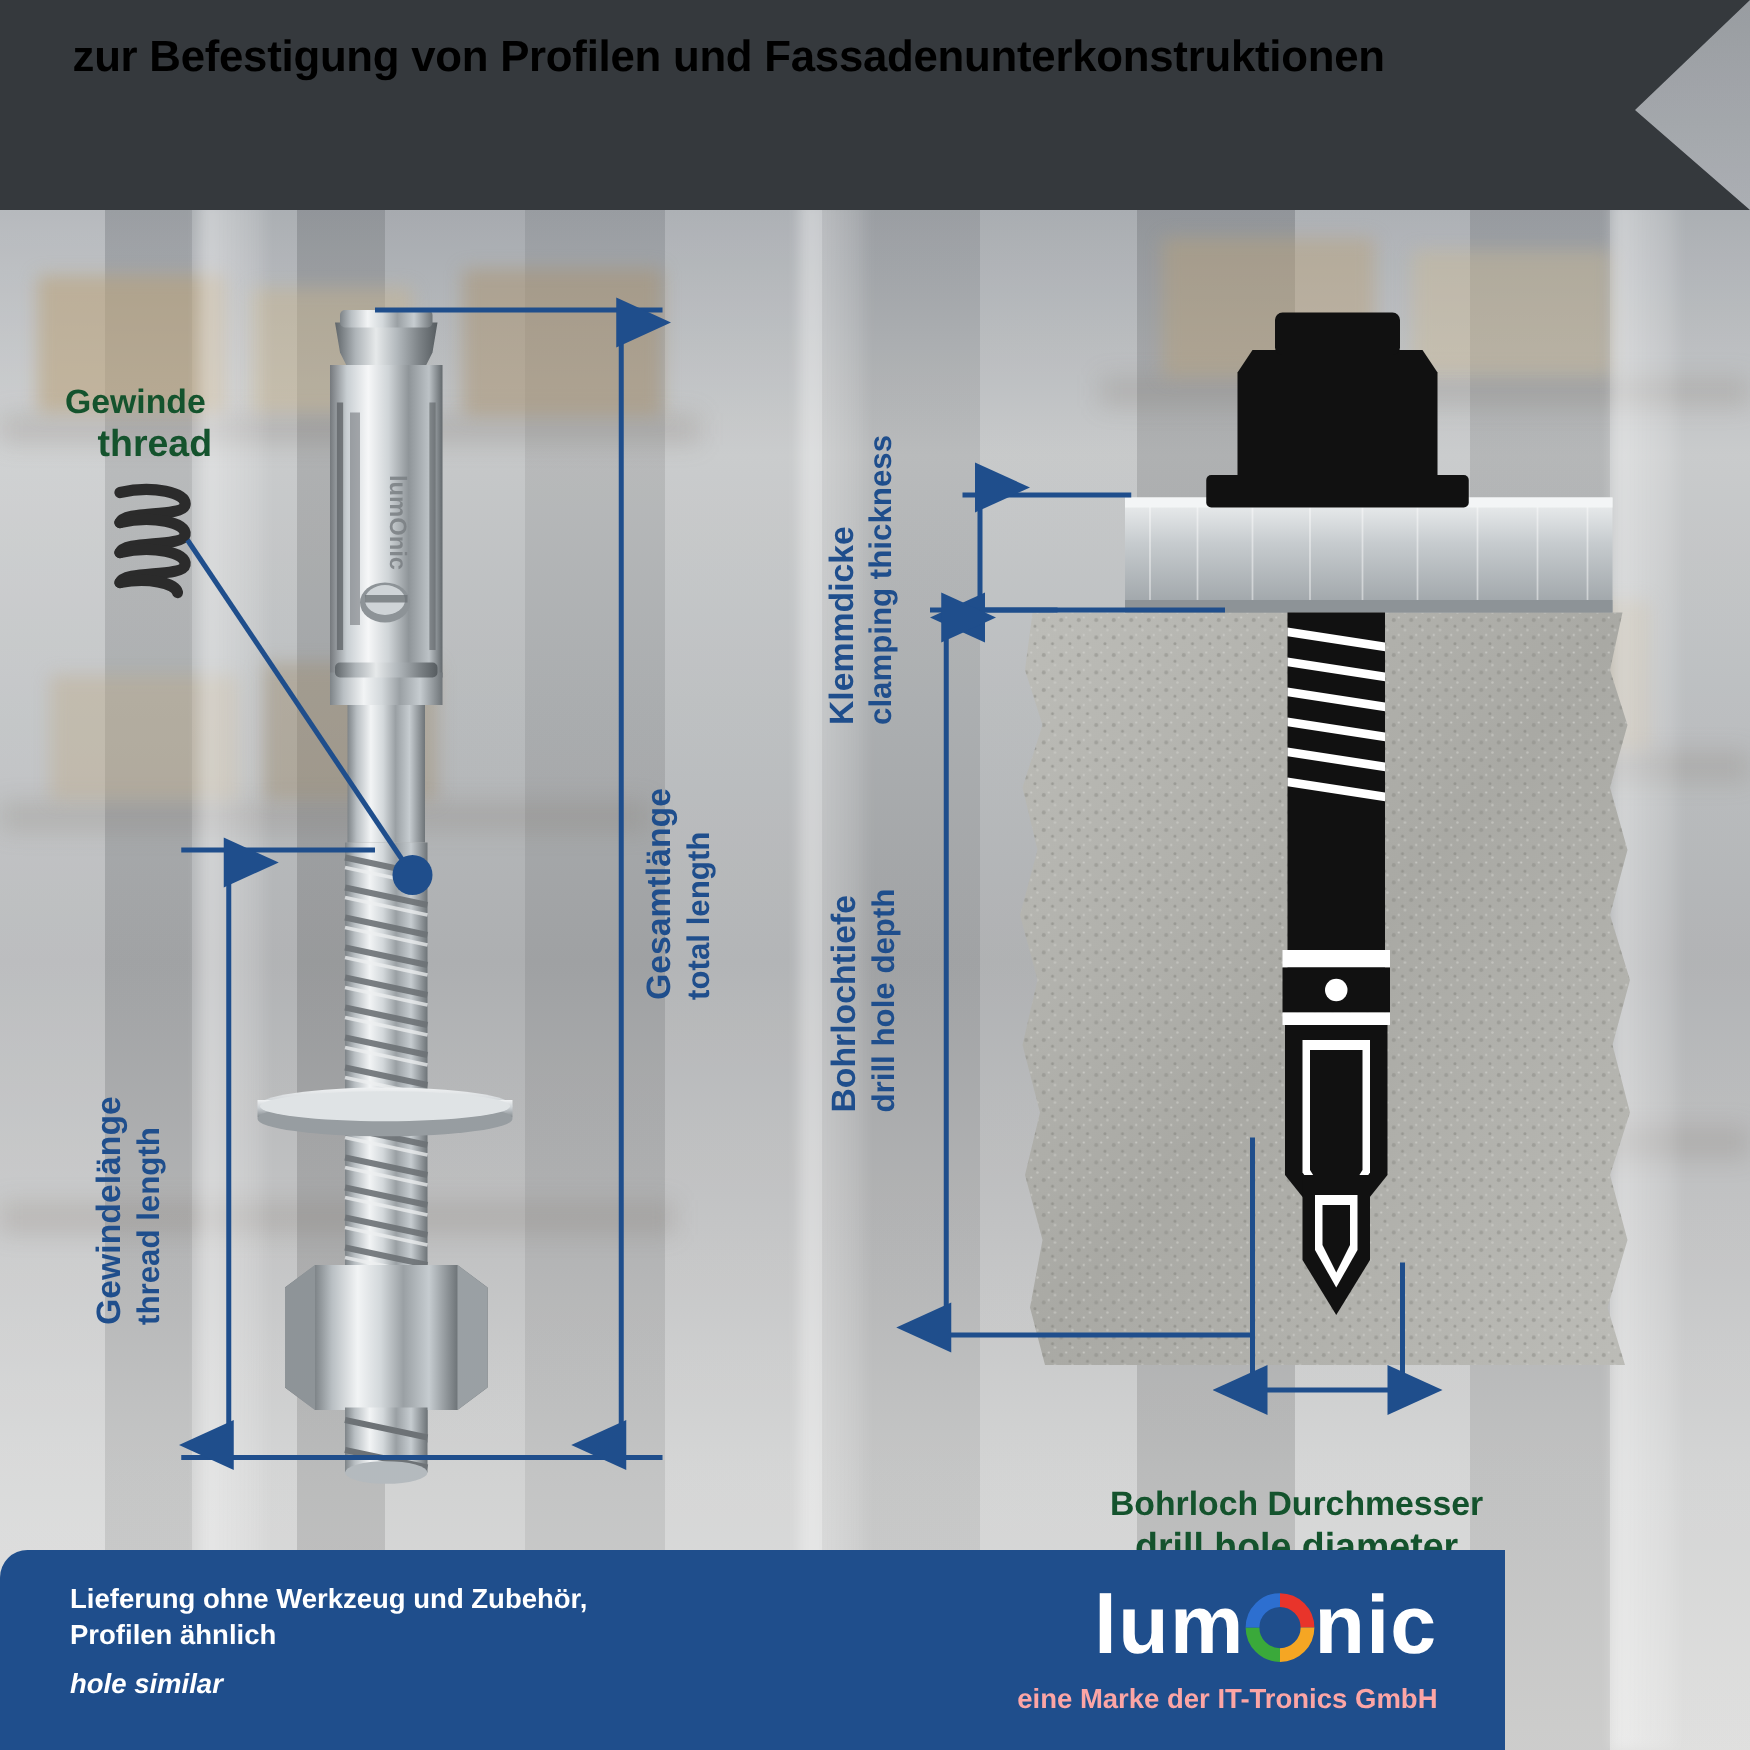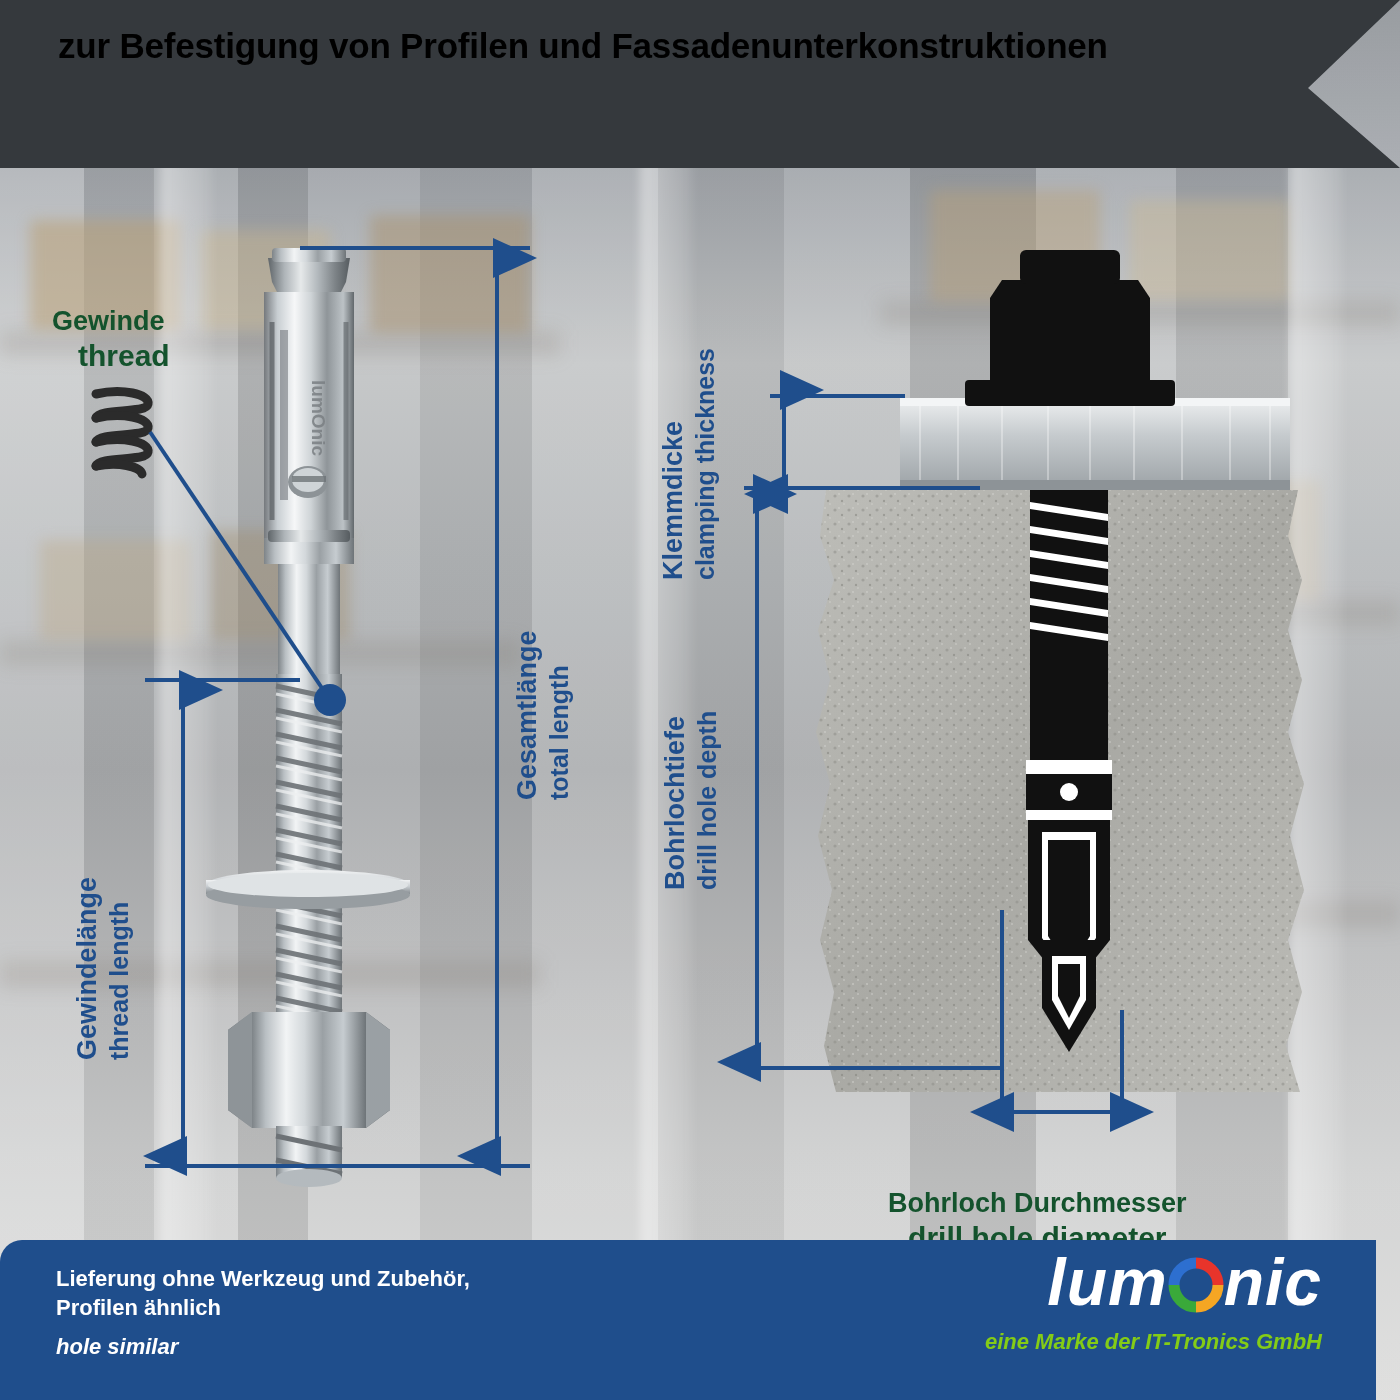--- a/index.html
+++ b/index.html
@@ -85,21 +85,21 @@
     font-weight: bold;
     margin-top: 11px;
     white-space: nowrap;
   }
 
   
   .footer {
     position: absolute;
     left: 0;
     bottom: 0;
-    width: 1376px;
+    width: 1204px;
     height: 160px;
     background: #1f4e8c;
     z-index: 20;
     border-top-left-radius: 22px;
     border-top-right-radius: 0;
   }
   .footer-inner {
     position: absolute;
     left: 56px;
     top: 24px;
@@ -113,23 +113,22 @@
   .footer-en {
     font-size: 22px;
     font-weight: bold;
     font-style: italic;
     line-height: 1.32;
     margin-top: 10px;
   }
   .logo-wrap {
     position: absolute;
     right: 54px;
-    top: 9px;
+    top: 26px;
     text-align: right;
-    font-style: italic;
   }
   .logo-text {
     font-size: 66px;
     font-weight: bold;
     color: #ffffff;
     letter-spacing: 1px;
     line-height: 1;
     position: relative;
     display: inline-block;
   }
@@ -137,21 +136,21 @@
     display: inline-block;
     width: 56px;
     height: 56px;
     position: relative;
     vertical-align: -8px;
   }
   .logo-o svg { display: block; }
   .logo-sub {
     font-size: 22px;
     font-weight: bold;
-    color: #84cc16;
+    color: #fca5a5;
     margin-top: 14px;
     margin-left: 38px;
   }
 
   
   .anno {
     position: absolute;
     color: #14532d;
     font-weight: bold;
     z-index: 12;

